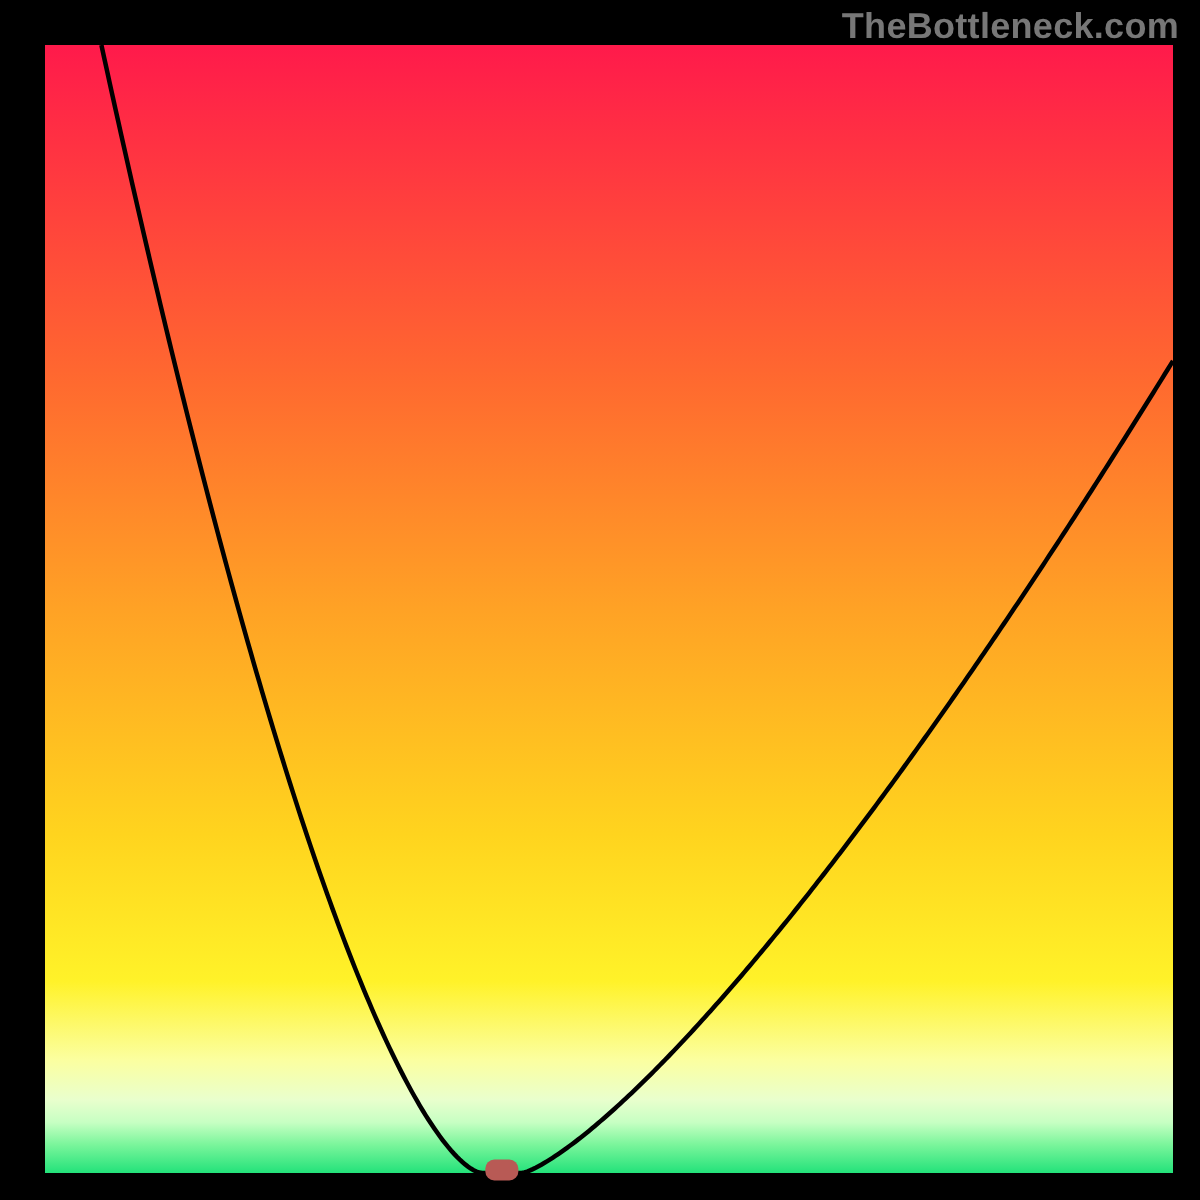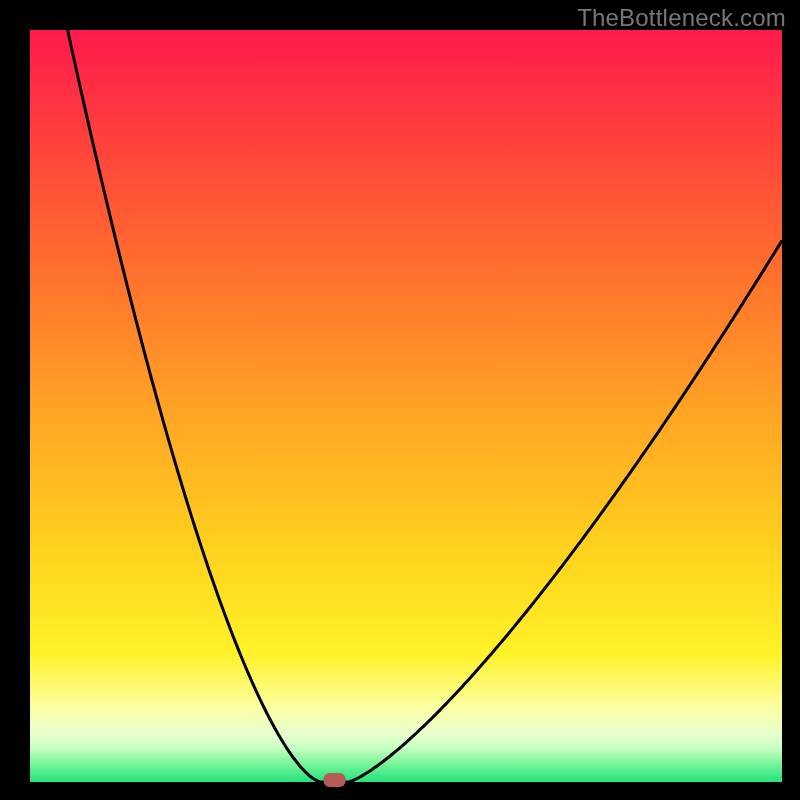--- a/index.html
+++ b/index.html
@@ -18,21 +18,21 @@
     width: 800px;
     height: 800px;
     background: #000;
   }
   .watermark {
     position: absolute;
     top: 4px;
     right: 14px;
     color: #777;
     font-size: 24px;
-    font-weight: 400;
+    font-weight: 700;
     letter-spacing: 0.2px;
     z-index: 10;
   }
   svg {
     position: absolute;
     left: 0;
     top: 0;
   }
 </style>
 </head>

